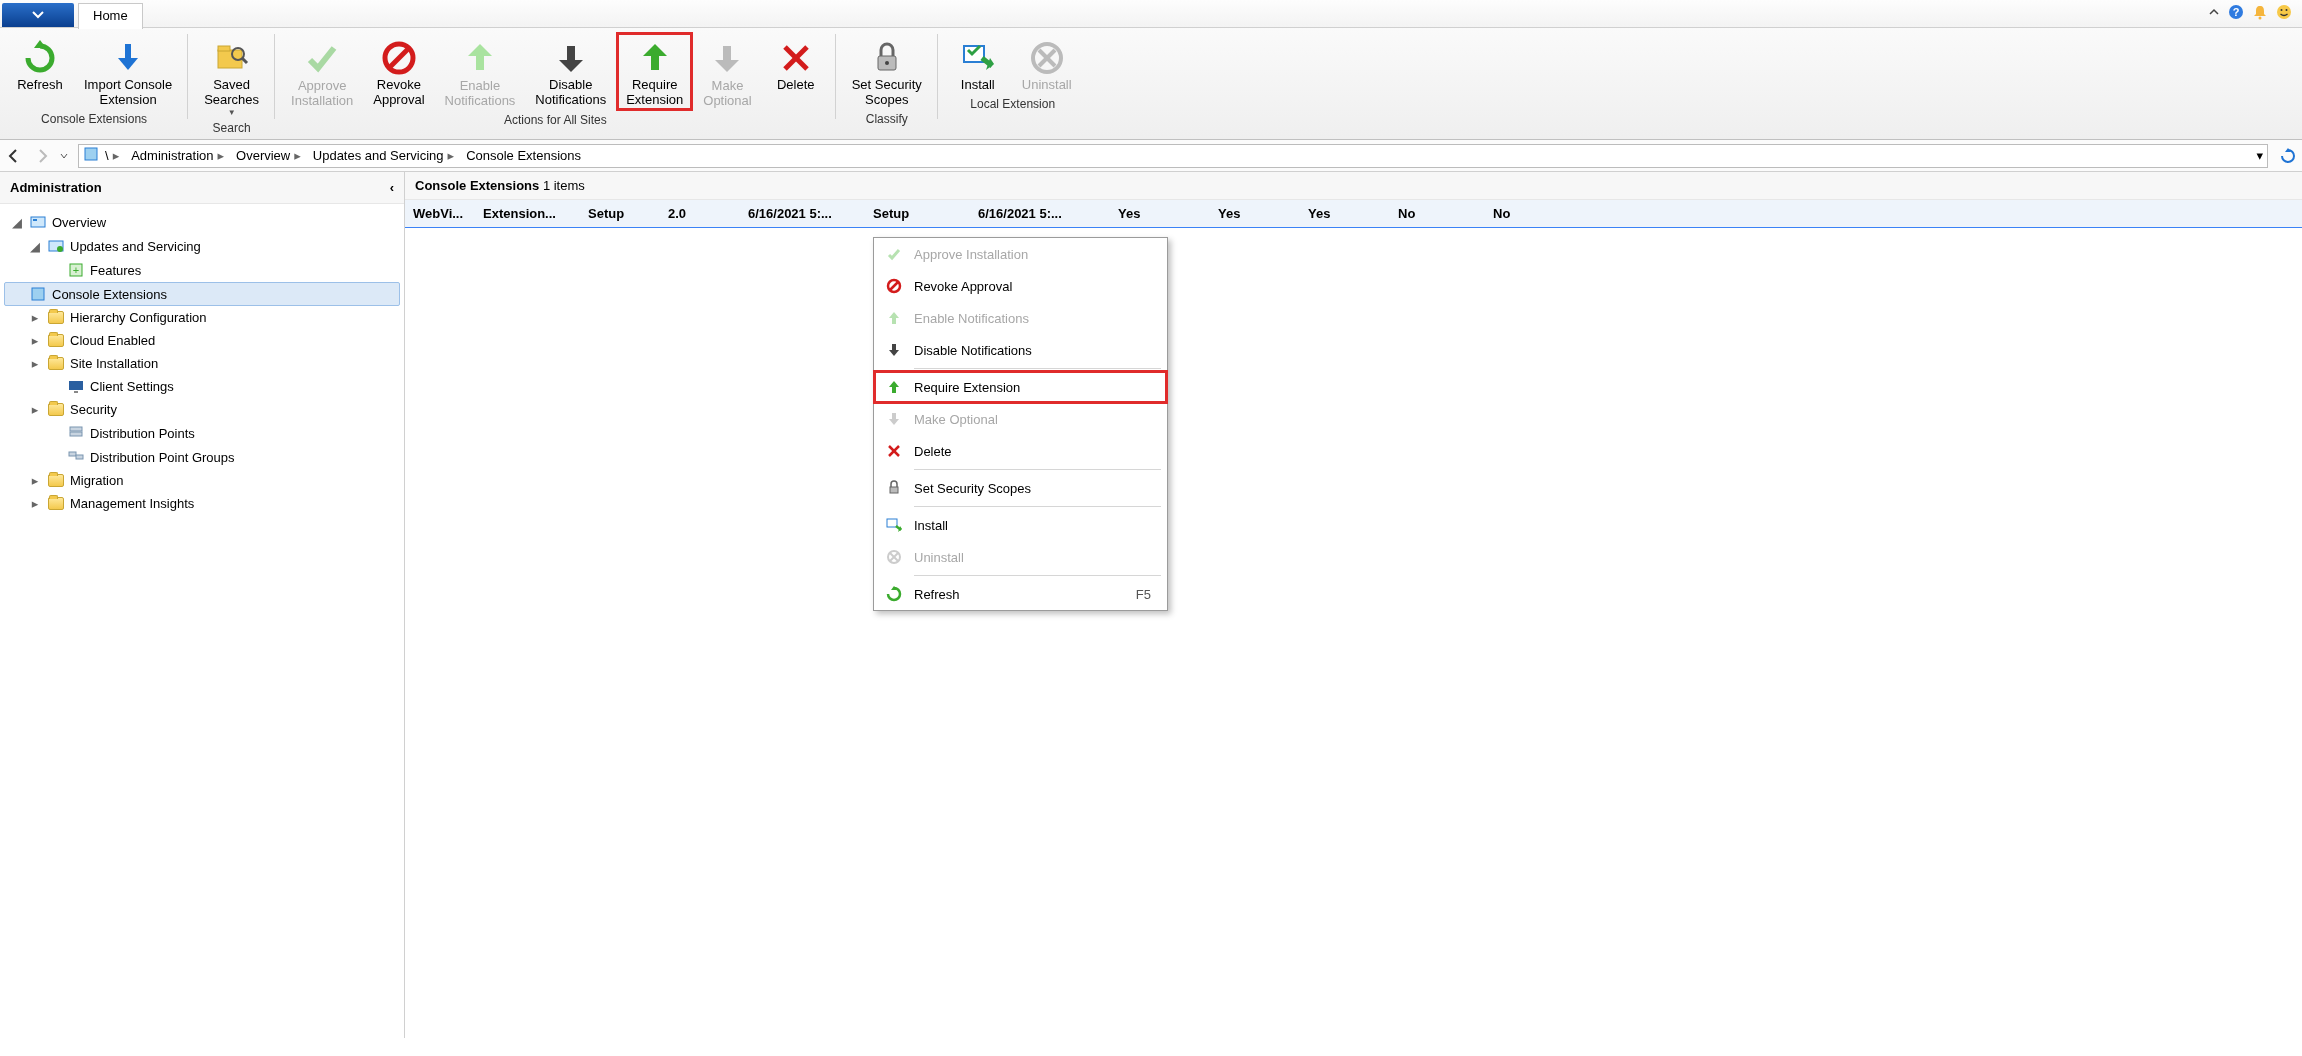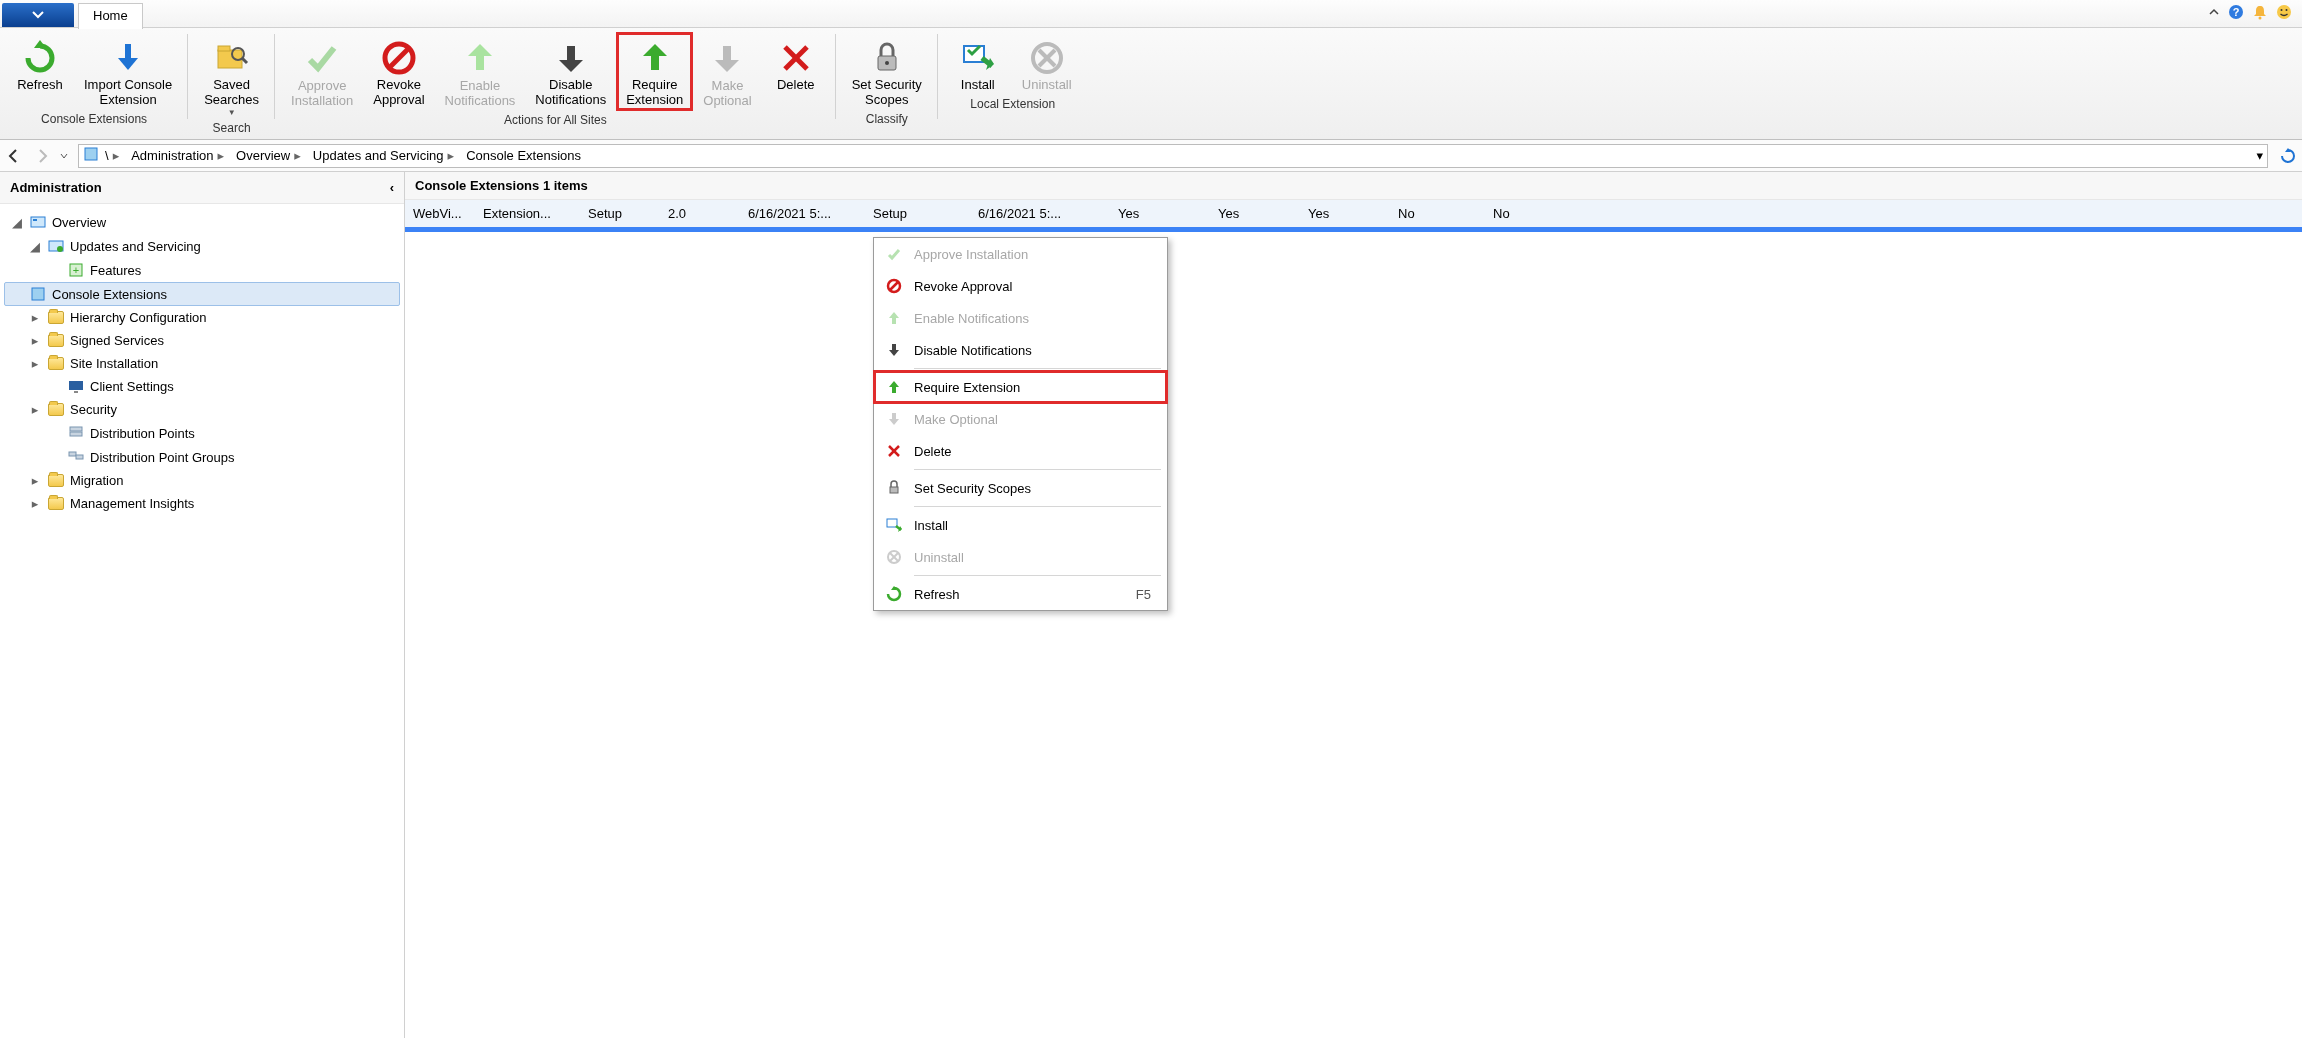--- a/index.html
+++ b/index.html
@@ -41,21 +41,21 @@
 .tnode.sel { background:#dce9f7; border:1px solid #9cc0e8; border-radius:2px; padding:3px 5px; }
 .indent1 { padding-left: 24px; }
 .indent2 { padding-left: 44px; }
 
 
 .content { flex:1; display:flex; flex-direction:column; position:relative; }
 .chdr { padding:6px 10px; font-weight:600; background:#f7f7f7; border-bottom:1px solid #e7e7e7; }
 .grid { overflow:auto; }
 .ghead { display:flex; background:linear-gradient(#fdfdfd,#efefef); border-bottom:1px solid #d3d3d3; }
 .gh { padding:6px 8px; border-right:1px solid #e3e3e3; font-weight:400; color:#333; overflow:hidden; text-overflow:ellipsis; white-space:nowrap; }
-.grow { display:flex; background:#eef4fb; border-bottom:5px solid #3b82f6; }
+.grow { display:flex; background:#eef4fb; border-bottom:1px solid #3b82f6;font-weight:bold; }
 .gc { padding:6px 8px; overflow:hidden; text-overflow:ellipsis; white-space:nowrap; }
 
 
 .ctxmenu { position:absolute; left:468px; top:65px; width:295px; background:#fff; border:1px solid #9b9b9b; box-shadow:3px 3px 6px rgba(0,0,0,.25); }
 .ctxitem { display:flex; align-items:center; gap:10px; padding:6px 10px; }
 .ctxitem .cico { width:20px; height:20px; display:flex;align-items:center;justify-content:center; }
 .ctxitem.disabled { color:#a7a7a7; }
 .ctxsep { height:1px; background:#d6d6d6; margin:2px 6px 2px 40px; }
 .ctxitem.hl { outline: 3px solid #e02b2b; outline-offset:-2px; }
 .ctxshort { margin-left:auto; color:#555; padding-right:6px; }
@@ -350,21 +350,21 @@
           <span>Console Extensions</span>
         </div>
       <div class="tnode indent1">
           <span class="tw">▸</span>
           <span class="folder-ico"></span>
           <span>Hierarchy Configuration</span>
         </div>
       <div class="tnode indent1">
           <span class="tw">▸</span>
           <span class="folder-ico"></span>
-          <span>Signed Services</span>
+          <span>Cloud Enabled</span>
         </div>
       <div class="tnode indent1">
           <span class="tw">▸</span>
           <span class="folder-ico"></span>
           <span>Site Installation</span>
         </div>
       <div class="tnode indent2">
           <span class="tw"></span>
           <svg width="16" height="14" viewBox="0 0 16 14">
             <rect x="1" y="1" width="14" height="9" fill="#2a5fa0"></rect>
@@ -401,21 +401,21 @@
       <div class="tnode indent1">
           <span class="tw">▸</span>
           <span class="folder-ico"></span>
           <span>Management Insights</span>
         </div>
     </div>
   </div>
 
   <div class="content">
     <div class="chdr">
-      <b>Console Extensions</b> <span style="font-weight:700">1 items</span>
+      <b>Console Extensions</b> <span style="font-weight:400">1 items</span>
     </div>
     <div class="grid">
       <div class="grow">
         <div class="gc c0">WebVi...</div>
         <div class="gc c1">Extension...</div>
         <div class="gc c2">Setup</div>
         <div class="gc c3">2.0</div>
         <div class="gc c4">6/16/2021 5:...</div>
         <div class="gc c5">Setup</div>
         <div class="gc c6">6/16/2021 5:...</div>

